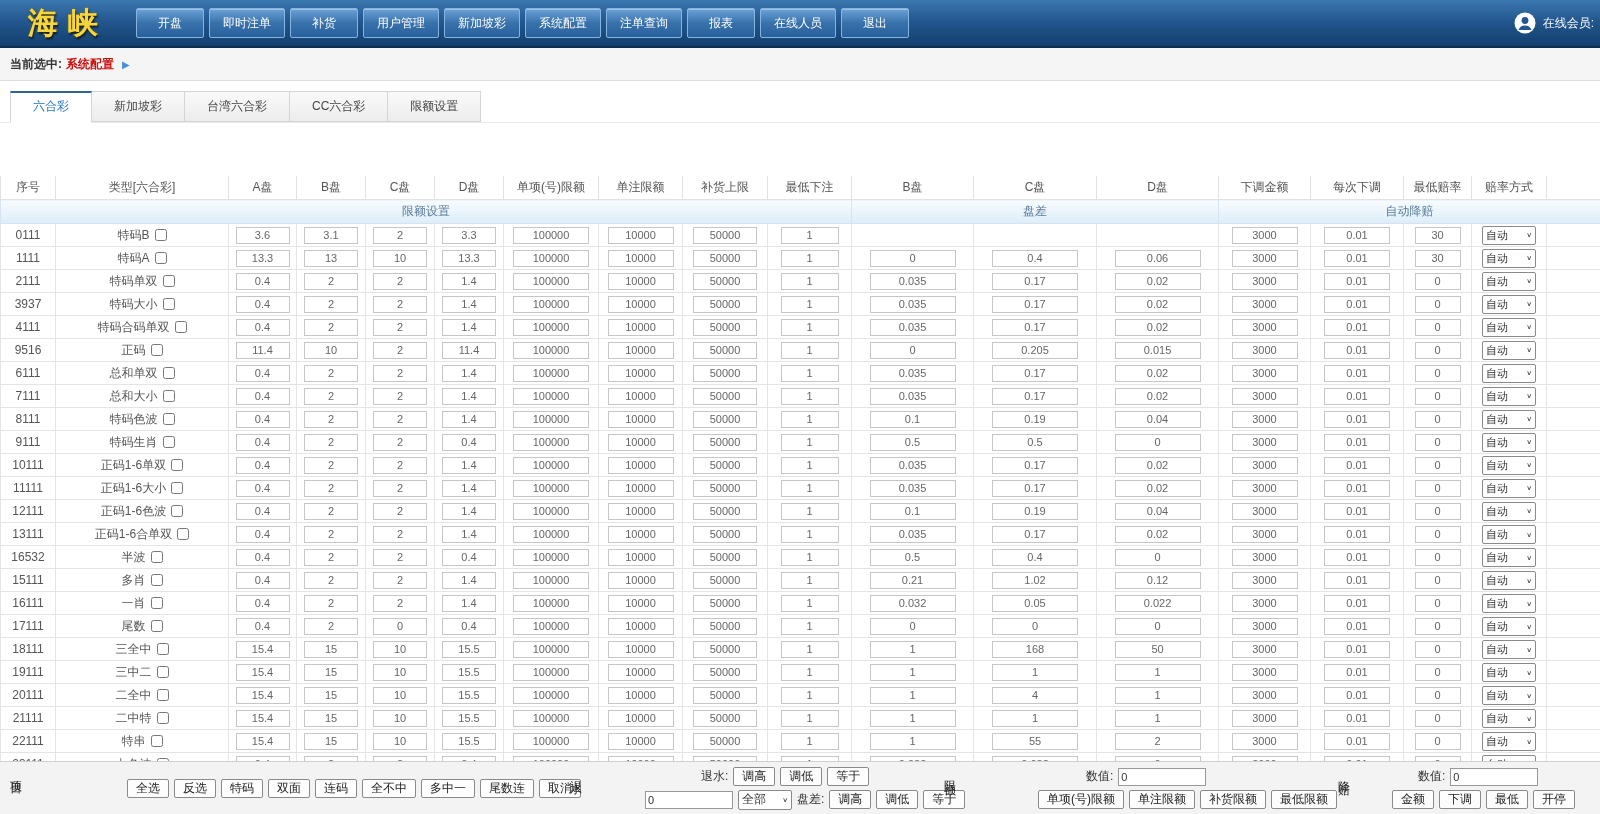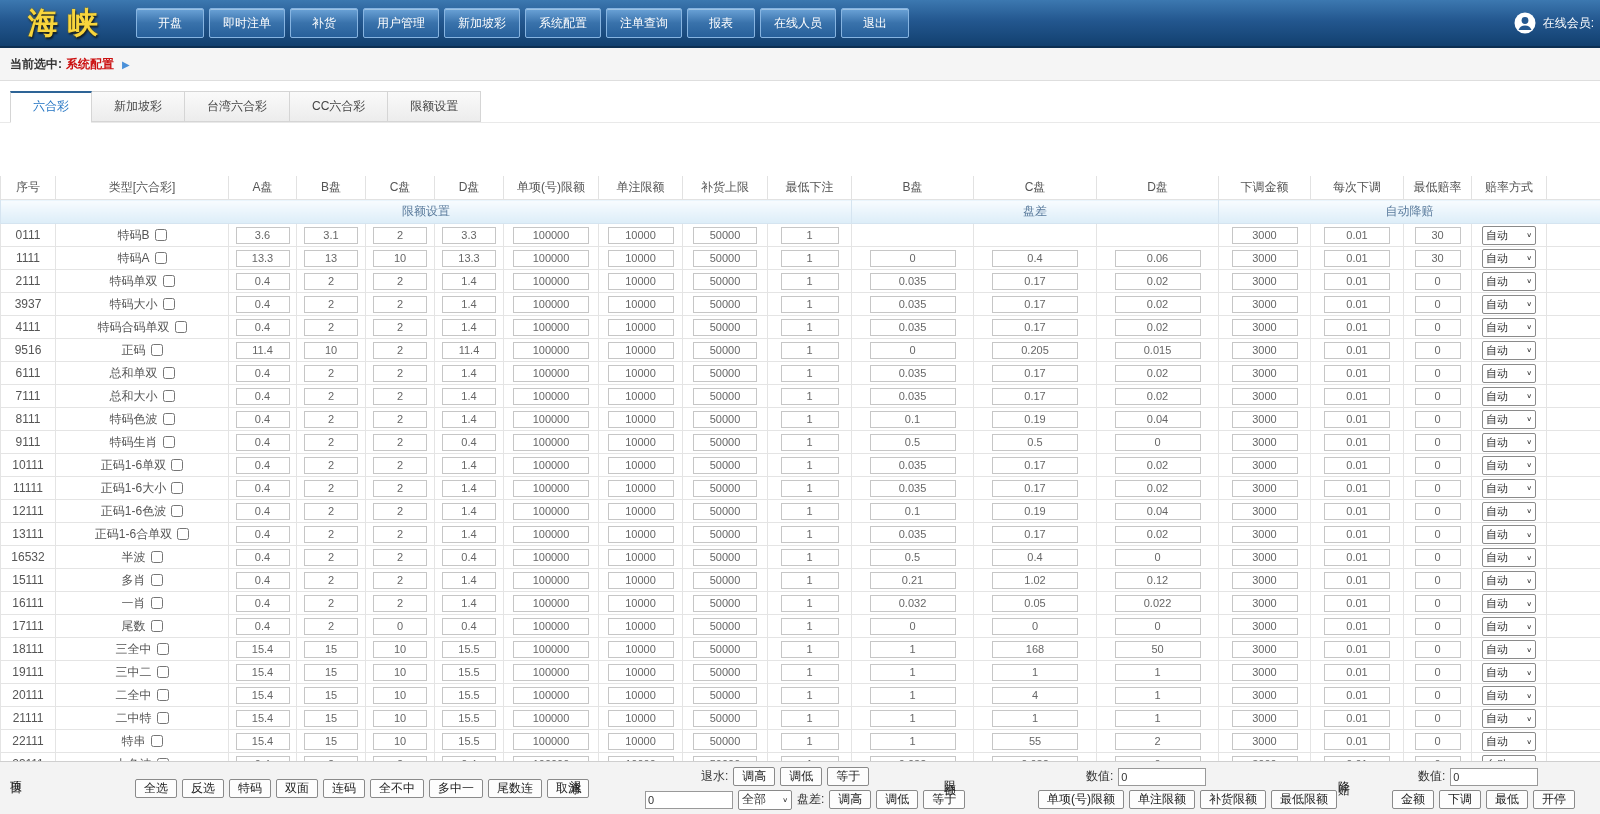--- a/index.html
+++ b/index.html
@@ -785,21 +785,21 @@
             <span>自动</span>
             <span class="chev">∨</span>
           </span></td>
         <td class="cell"></td>
       </tr>
     </tbody>
 </table>
 
 <div class="footer">
   <div class="vlabel" style="left:7px">项目</div>
-  <div class="fgroup f-row" style="left:135px;top:15px" id="f-items">
+  <div class="fgroup f-row" style="left:127px;top:15px" id="f-items">
       <span class="fbtn">全选</span>
       <span class="fbtn">反选</span>
       <span class="fbtn">特码</span>
       <span class="fbtn">双面</span>
       <span class="fbtn">连码</span>
       <span class="fbtn">全不中</span>
       <span class="fbtn">多中一</span>
       <span class="fbtn">尾数连</span>
       <span class="fbtn">取消</span>
     </div>

